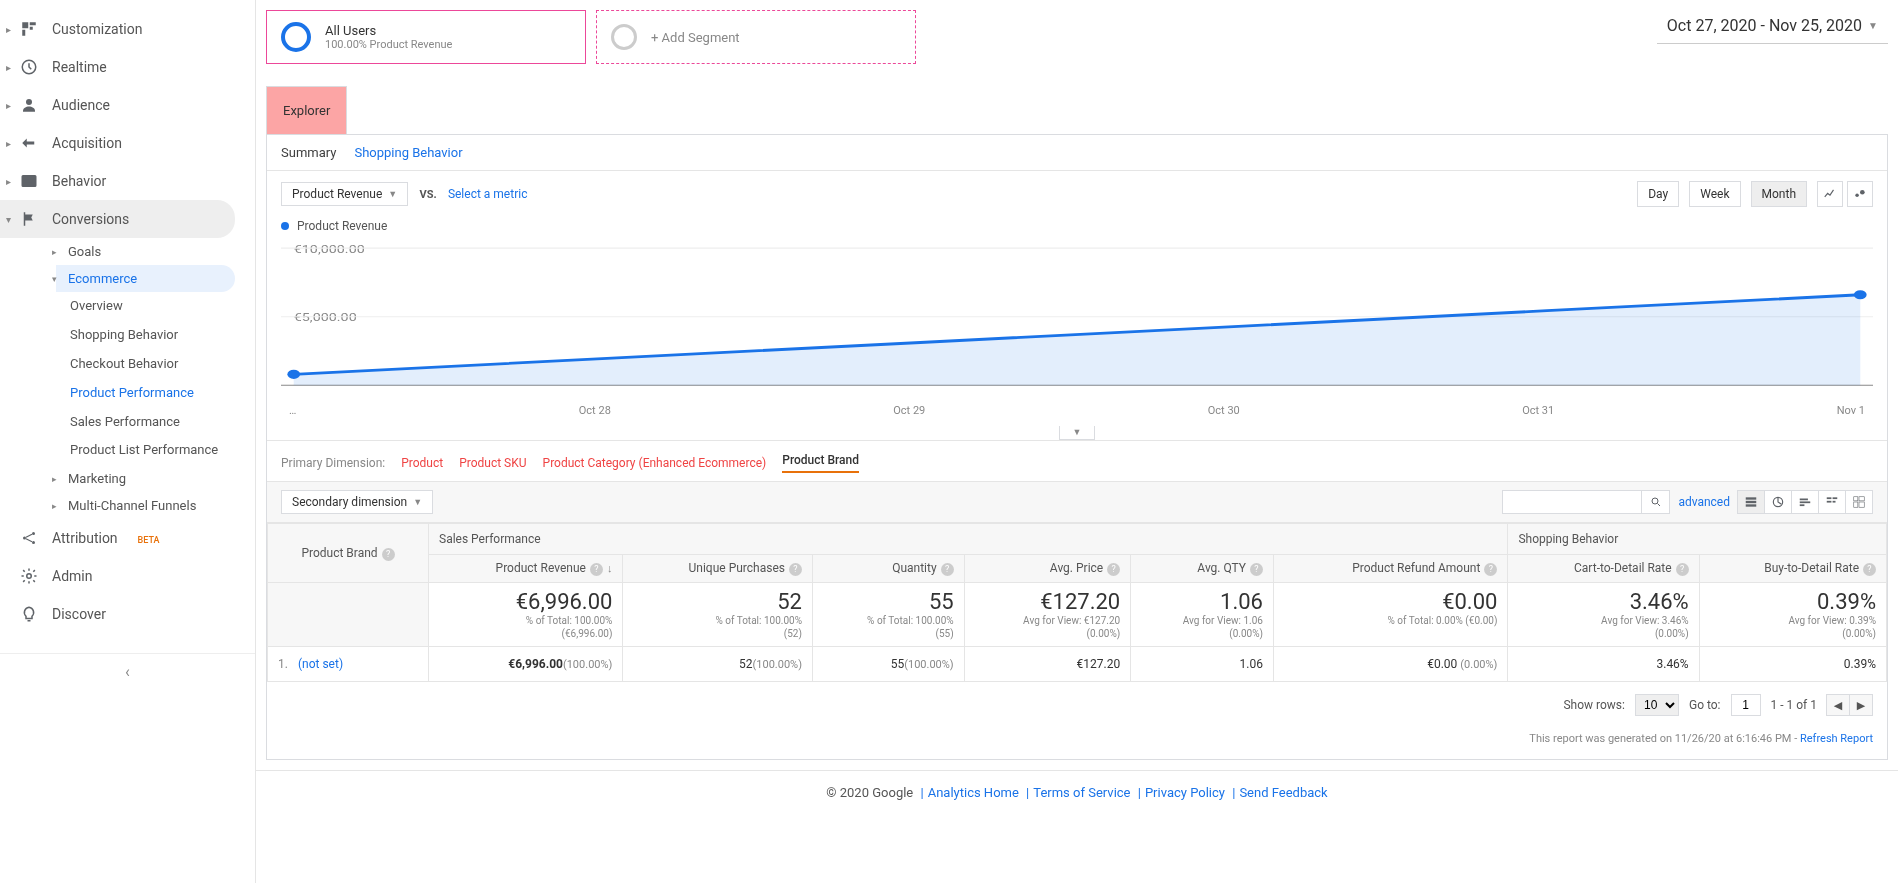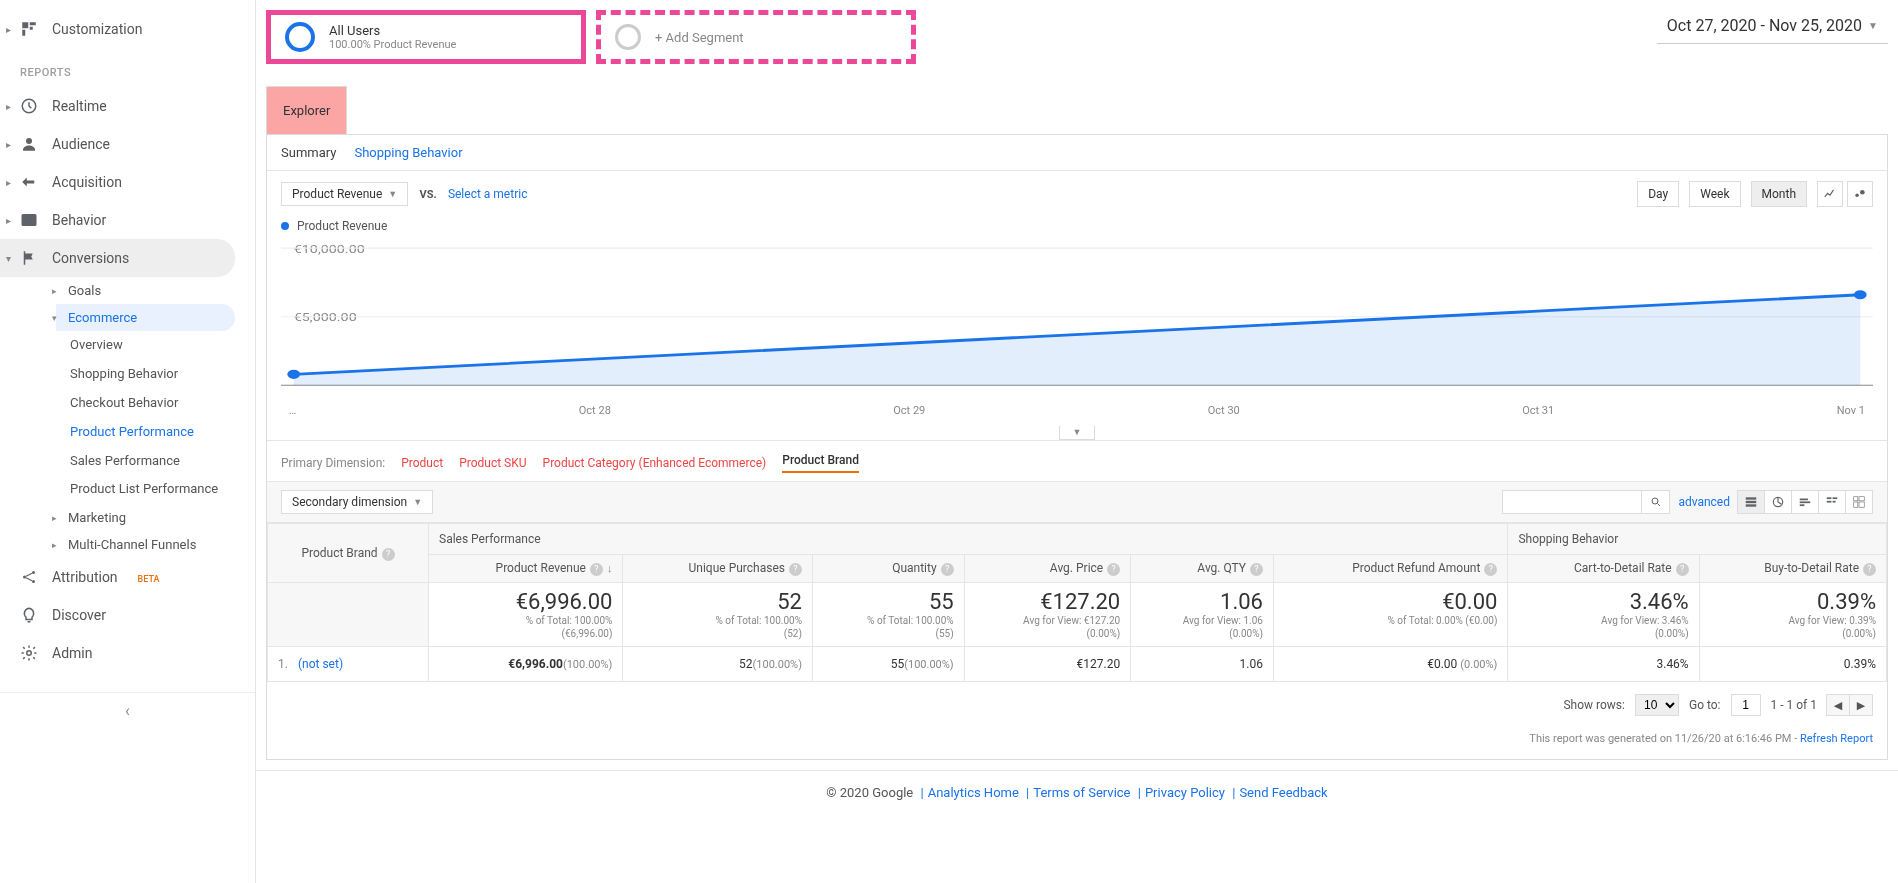--- a/index.html
+++ b/index.html
@@ -18,21 +18,21 @@
 .subnav .subitem.sel { border-radius: 0 14px 14px 0; background: #e8f1fd; color: #1a73e8; margin-right: 20px; }
 .subsubnav { padding-left: 14px; }
 .subsubnav .ssitem { padding: 6px 0; color: #555; font-size: 13px; cursor: pointer; line-height: 1.3; }
 .subsubnav .ssitem.sel { color: #1a73e8; }
 .beta { color: #e8710a; font-size: 9px; font-weight: 500; margin-left: 20px; }
 .collapse-btn { text-align: center; padding: 8px; color: #888; font-size: 16px; cursor: pointer; border-top: 1px solid #eee; margin-top: 20px; }
 
 .content { padding: 10px 10px 0 10px; }
 .toprow { display: flex; justify-content: space-between; align-items: flex-start; }
 .segments { display: flex; gap: 10px; }
-.segbox { border: 5px solid #ec4899; background: #fff; width: 320px; height: 54px; display: flex; align-items: center; padding: 8px 14px; gap: 14px; }
+.segbox { border: 1px solid #ec4899; background: #fff; width: 320px; height: 54px; display: flex; align-items: center; padding: 8px 14px; gap: 14px; }
 .segbox.dashed { border-style: dashed; }
 .circ { width: 30px; height: 30px; border-radius: 50%; border: 4px solid #1a73e8; }
 .circ.grey { border-color: #ccc; width: 26px; height: 26px; border-width: 3px; }
 .segbox .segtitle { font-size: 13px; color: #333; }
 .segbox .segsub { font-size: 11px; color: #888; }
 .daterange { font-size: 16px; color: #333; padding: 6px 10px; display: flex; align-items: center; gap: 6px; }
 .daterange .dd { font-size: 10px; color: #888; }
 .daterange-underline { border-bottom: 1px solid #ccc; margin-top: 2px; }
 
 .tabwrap { margin-top: 22px; }
@@ -116,21 +116,20 @@
       <span class="side-icon">
           <svg class="icon" viewBox="0 0 24 24">
             <rect class="grey" x="3" y="3" width="8" height="8"></rect>
             <rect class="grey" x="13" y="3" width="8" height="4"></rect>
             <rect class="grey" x="13" y="9" width="4" height="4"></rect>
             <rect class="grey" x="3" y="13" width="4" height="8"></rect>
           </svg>
         </span>
       <span>Customization</span>
     </div>
-    <div class="side-header">REPORTS</div>
     <div class="side-item">
       <span class="caret">▸</span>
       <span class="side-icon">
           <svg class="icon" viewBox="0 0 24 24">
             <circle cx="12" cy="12" r="9" fill="none" stroke="#5f6368" stroke-width="2"></circle>
             <path d="M12 7v5l3 3" stroke="#5f6368" stroke-width="2" fill="none"></path>
           </svg>
         </span>
       <span>Realtime</span>
     </div>
@@ -206,34 +205,34 @@
             <circle cx="18" cy="6" r="2" class="grey"></circle>
             <circle cx="18" cy="18" r="2" class="grey"></circle>
             <path d="M8 11l8-4M8 13l8 4" stroke="#5f6368" stroke-width="1.5"></path>
           </svg>
         </span>
       <span><span>Attribution</span><span class="beta">BETA</span></span>
     </div>
     <div class="side-item">
       <span class="side-icon">
           <svg class="icon" viewBox="0 0 24 24">
+            <circle cx="12" cy="12" r="3" fill="none" stroke="#5f6368" stroke-width="2"></circle>
+            <path d="M12 2v3M12 19v3M4.2 4.2l2.1 2.1M17.7 17.7l2.1 2.1M2 12h3M19 12h3M4.2 19.8l2.1-2.1M17.7 6.3l2.1-2.1" stroke="#5f6368" stroke-width="2"></path>
+          </svg>
+        </span>
+      <span>Admin</span>
+    </div>
+    <div class="side-item">
+      <span class="side-icon">
+          <svg class="icon" viewBox="0 0 24 24">
             <path d="M12 3a7 7 0 00-4 12v3h8v-3a7 7 0 00-4-12z" fill="none" stroke="#5f6368" stroke-width="2"></path>
             <line x1="10" y1="21" x2="14" y2="21" stroke="#5f6368" stroke-width="2"></line>
           </svg>
         </span>
       <span>Discover</span>
-    </div>
-    <div class="side-item">
-      <span class="side-icon">
-          <svg class="icon" viewBox="0 0 24 24">
-            <circle cx="12" cy="12" r="3" fill="none" stroke="#5f6368" stroke-width="2"></circle>
-            <path d="M12 2v3M12 19v3M4.2 4.2l2.1 2.1M17.7 17.7l2.1 2.1M2 12h3M19 12h3M4.2 19.8l2.1-2.1M17.7 6.3l2.1-2.1" stroke="#5f6368" stroke-width="2"></path>
-          </svg>
-        </span>
-      <span>Admin</span>
     </div>
     <div class="collapse-btn">‹</div>
   </div>
 
   <div class="main">
     <div class="content">
       <div class="toprow">
         <div class="segments">
           <div class="segbox">
             <div class="circ"></div>

